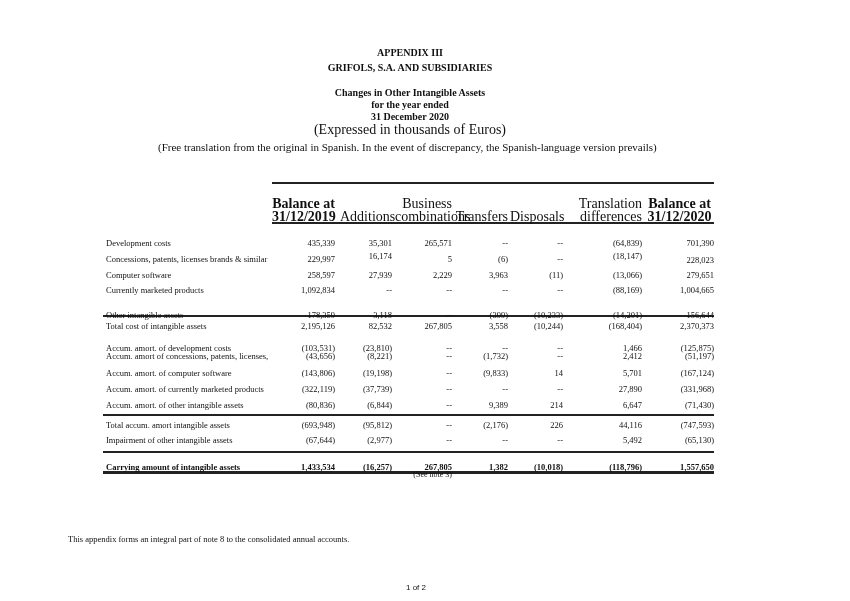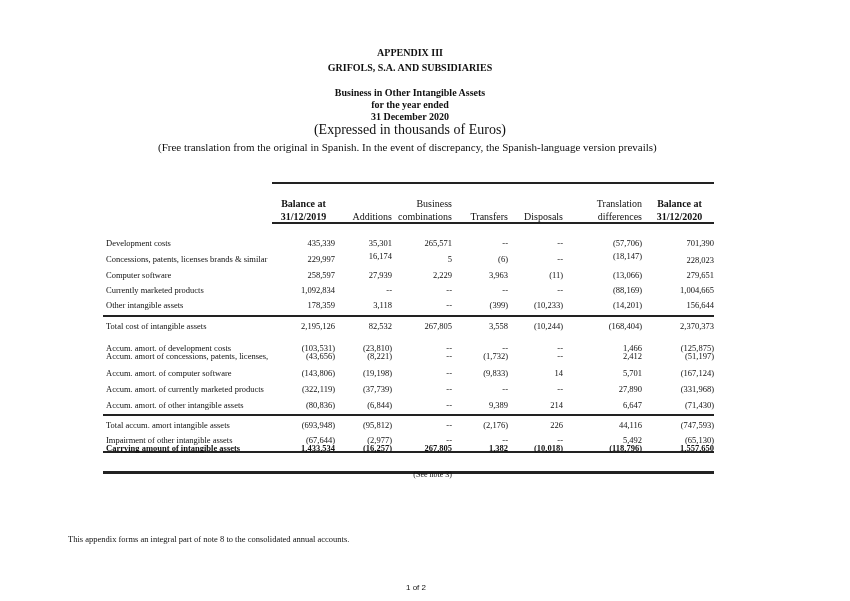--- a/index.html
+++ b/index.html
@@ -17,21 +17,21 @@
   #translation { position: absolute; top: 141px; left: 158px; font-size: 11px; }
 
   .rule { position: absolute; background: #222; }
   #rule-top { left: 272px; width: 442px; top: 182px; height: 2px; }
   #rule-head { left: 272px; width: 442px; top: 222px; height: 1.5px; }
   #rule-r1 { left: 103px; width: 611px; top: 315px; height: 1.5px; }
   #rule-r2 { left: 103px; width: 611px; top: 414px; height: 1.5px; }
   #rule-r3 { left: 103px; width: 611px; top: 451px; height: 1.5px; }
   #rule-r4 { left: 103px; width: 611px; top: 471px; height: 2.5px; }
 
-  .hdr { position: absolute; font-size: 10px; text-align: right; line-height: 13px; }
+  .hdr { position: absolute; font-size: 14px; text-align: right; line-height: 13px; }
   .hdr.b { font-weight: bold; }
 
   .row { position: absolute; left: 0; width: 690px; height: 12px; font-size: 8.5px; line-height: 12px; }
   .row .lbl { position: absolute; left: 106px; width: 162px; white-space: nowrap; overflow: hidden; }
   .row .v { position: absolute; text-align: right; white-space: nowrap; }
   .row.bold { font-weight: bold; }
   .c0 { left: 272px; width: 63px; }
   .c1 { left: 340px; width: 52px; }
   .c2 { left: 395px; width: 57px; }
   .c3 { left: 455px; width: 53px; }
@@ -42,21 +42,21 @@
   #see-note { position: absolute; top: 470px; left: 395px; width: 57px; text-align: right; font-size: 8px; }
   #footer-note { position: absolute; top: 534px; left: 68px; font-size: 8.5px; }
   #page-num { position: absolute; top: 567px; left: 406px; font-size: 8px;
               font-family: "Liberation Sans", "DejaVu Sans", sans-serif; margin-top: 16px; }
 </style>
 </head>
 <body>
 
 <div id="appx" class="center t-bold">APPENDIX III</div>
 <div id="company" class="center t-bold">GRIFOLS, S.A.  AND SUBSIDIARIES</div>
-<div id="title1" class="center t-bold">Business in Other Intangible Assets</div>
+<div id="title1" class="center t-bold">Changes in Other Intangible Assets</div>
 <div id="title2" class="center t-bold">for the year ended</div>
 <div id="title3" class="center t-bold">31 December 2020</div>
 <div id="expressed" class="center t-reg">(Expressed in thousands of Euros)</div>
 <div id="translation">(Free translation from the original in Spanish. In the event of discrepancy, the Spanish-language version prevails)</div>
 
 <div id="rule-top" class="rule"></div>
 <div id="rule-head" class="rule"></div>
 <div id="rule-r1" class="rule"></div>
 <div id="rule-r2" class="rule"></div>
 <div id="rule-r3" class="rule"></div>
@@ -93,21 +93,21 @@
     </div>
   </div>
 <div id="table-body">
     <div class="row" style="top: 237px;">
       <div class="lbl">Development costs</div>
       <div class="v c0">435,339</div>
       <div class="v c1">35,301</div>
       <div class="v c2">265,571</div>
       <div class="v c3">--</div>
       <div class="v c4">--</div>
-      <div class="v c5">(57,706)</div>
+      <div class="v c5">(64,839)</div>
       <div class="v c6">701,390</div>
     </div>
     <div class="row" style="top: 253px;">
       <div class="lbl">Concessions, patents, licenses brands &amp; similar</div>
       <div class="v c0">229,997</div>
       <div class="v c1" style="top: -3px;">16,174</div>
       <div class="v c2">5</div>
       <div class="v c3">(6)</div>
       <div class="v c4">--</div>
       <div class="v c5" style="top: -3px;">(18,147)</div>
@@ -126,21 +126,21 @@
     <div class="row" style="top: 284px;">
       <div class="lbl">Currently marketed products</div>
       <div class="v c0">1,092,834</div>
       <div class="v c1">--</div>
       <div class="v c2">--</div>
       <div class="v c3">--</div>
       <div class="v c4">--</div>
       <div class="v c5">(88,169)</div>
       <div class="v c6">1,004,665</div>
     </div>
-    <div class="row" style="top: 299px;">
+    <div class="row" style="top: 309px;">
       <div class="lbl">Other intangible assets</div>
       <div class="v c0">178,359</div>
       <div class="v c1">3,118</div>
       <div class="v c2">--</div>
       <div class="v c3">(399)</div>
       <div class="v c4">(10,233)</div>
       <div class="v c5">(14,201)</div>
       <div class="v c6">156,644</div>
     </div>
     <div class="row" style="top: 320px;">
@@ -216,21 +216,21 @@
     <div class="row" style="top: 434px;">
       <div class="lbl">Impairment of other intangible assets</div>
       <div class="v c0">(67,644)</div>
       <div class="v c1">(2,977)</div>
       <div class="v c2">--</div>
       <div class="v c3">--</div>
       <div class="v c4">--</div>
       <div class="v c5">5,492</div>
       <div class="v c6">(65,130)</div>
     </div>
-    <div class="row bold" style="top: 442px;">
+    <div class="row bold" style="top: 461px;">
       <div class="lbl">Carrying amount of intangible assets</div>
       <div class="v c0">1,433,534</div>
       <div class="v c1">(16,257)</div>
       <div class="v c2">267,805</div>
       <div class="v c3">1,382</div>
       <div class="v c4">(10,018)</div>
       <div class="v c5">(118,796)</div>
       <div class="v c6">1,557,650</div>
     </div>
   </div>

